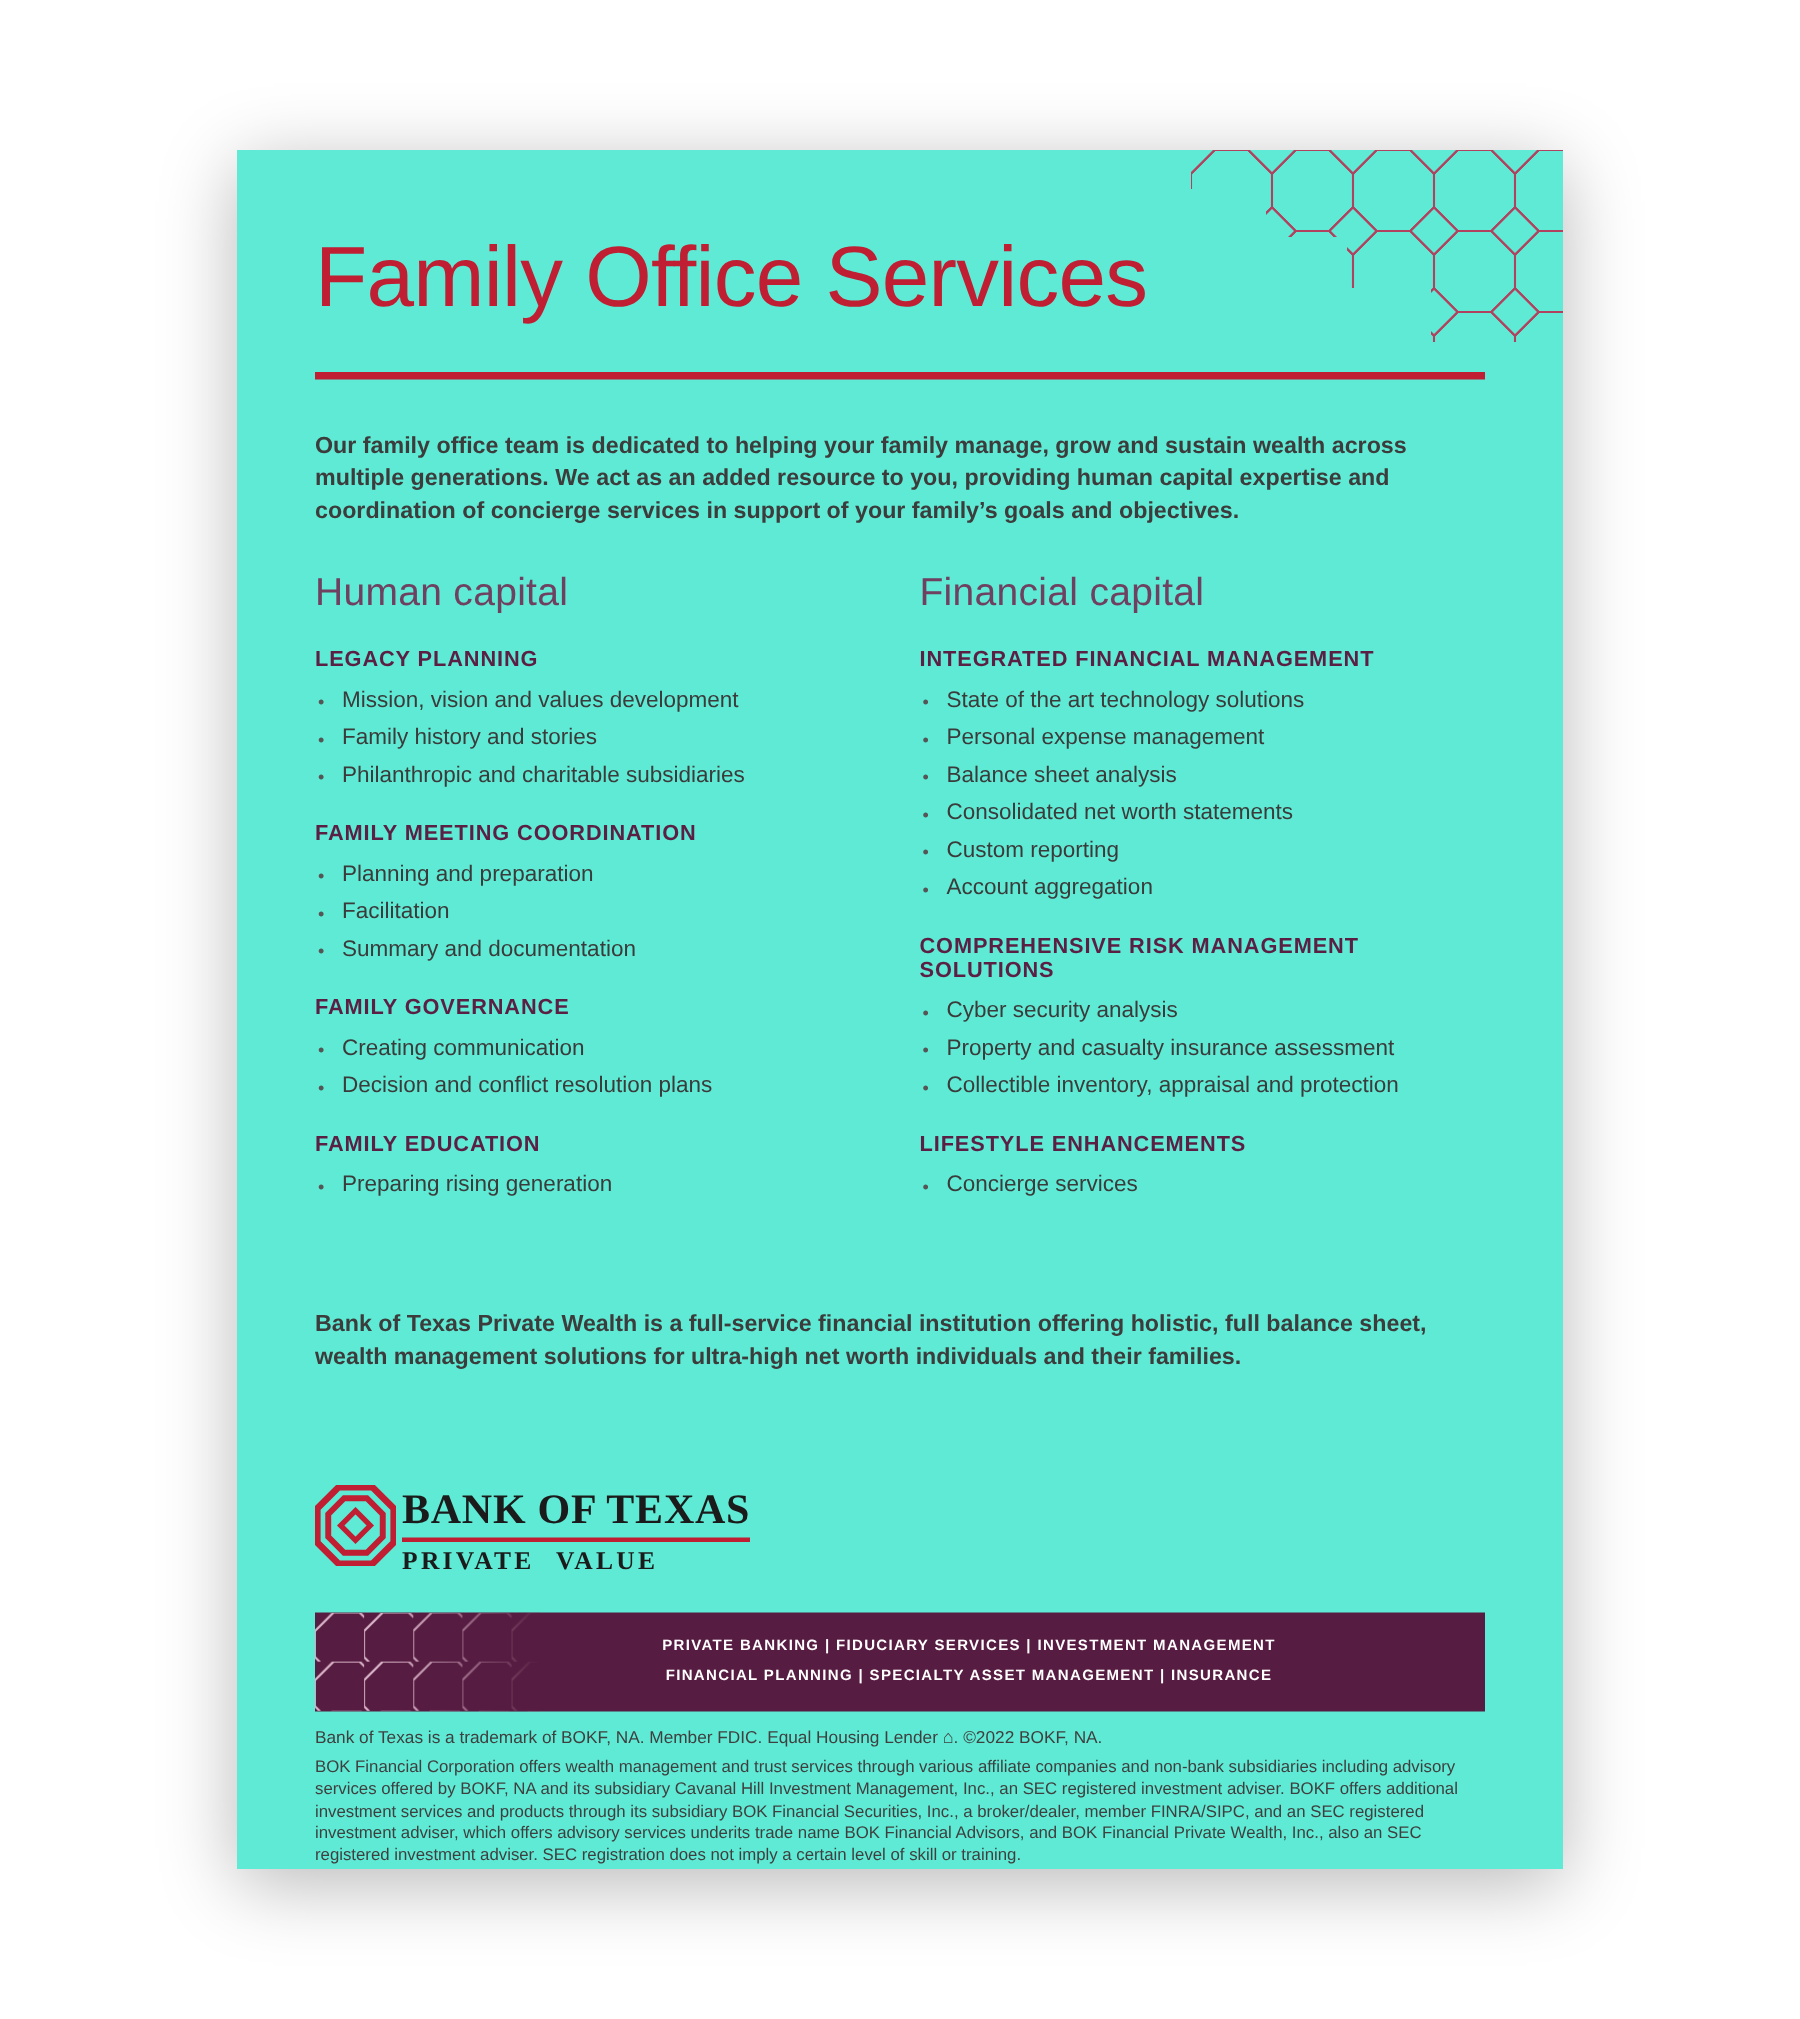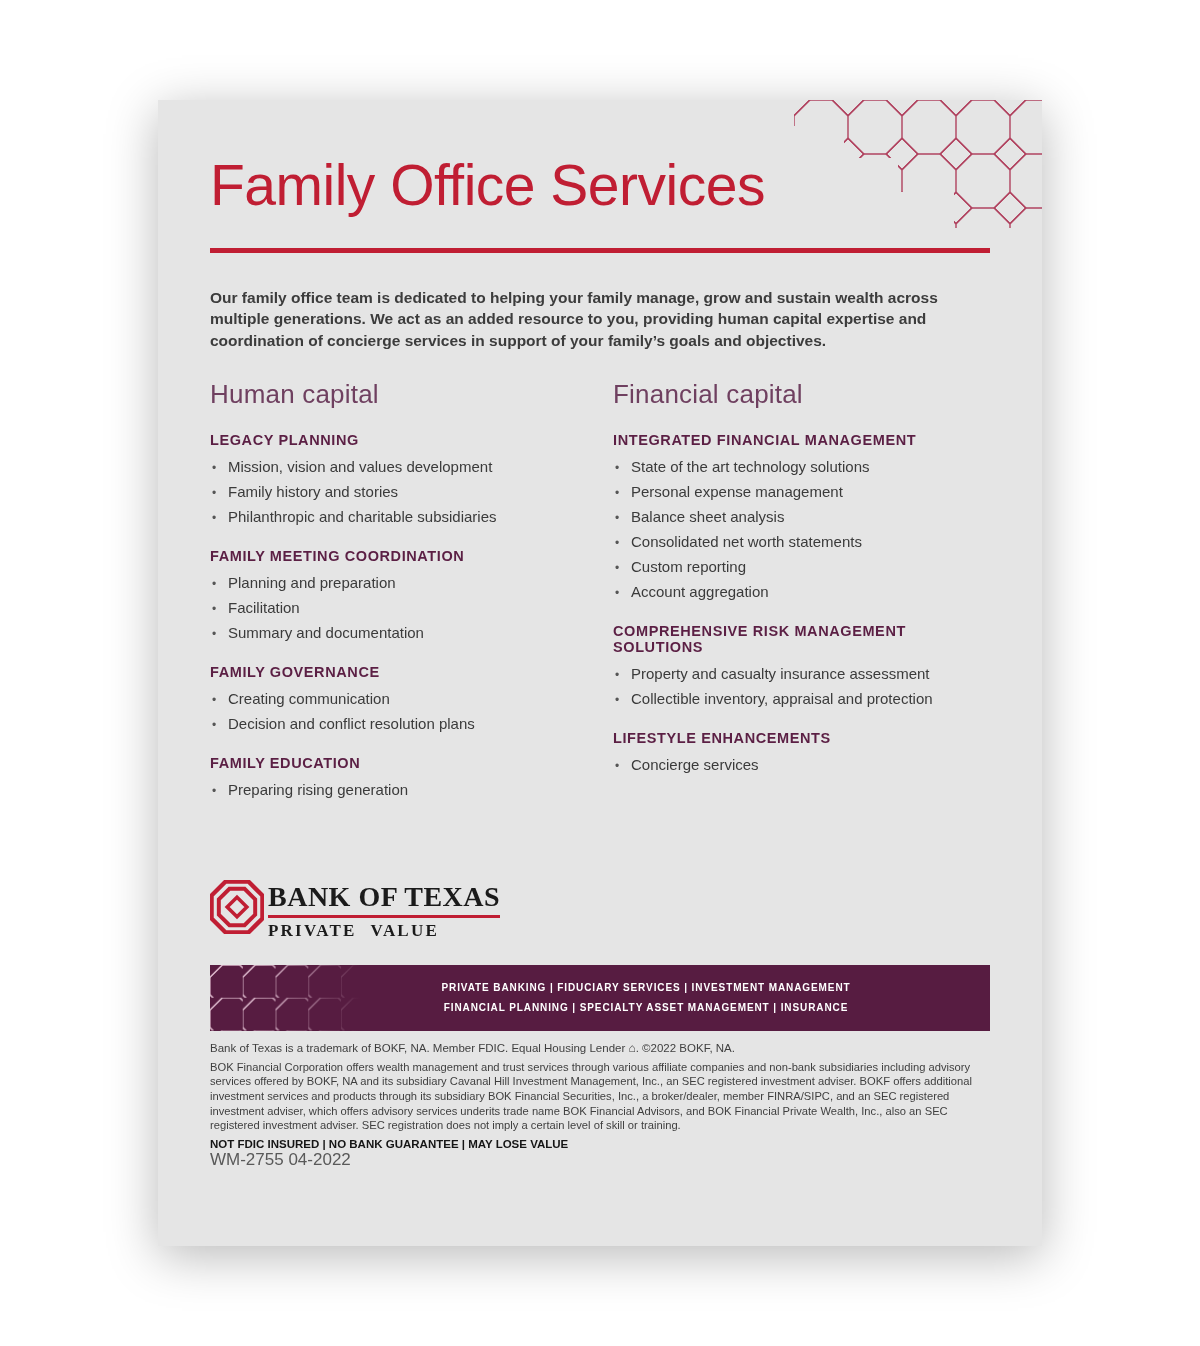--- a/index.html
+++ b/index.html
@@ -3,21 +3,21 @@
 <meta charset="utf-8">
 <style>
   * { box-sizing: border-box; margin: 0; padding: 0; }
   html, body { width: 1200px; height: 1346px; background: #ffffff; }
   body { font-family: "Liberation Sans", sans-serif; position: relative; }
 
   .page {
     position: absolute;
     left: 158px; top: 100px;
     width: 884px; height: 1146px;
-    background: #e5e5e5;
+    background: #5eead4;
     box-shadow: 0 10px 48px rgba(0,0,0,0.28);
     overflow: hidden;
   }
   .content { padding: 0 52px; position: relative; }
 
   
   .deco-top {
     position: absolute; top: 0; right: 0;
     width: 248px; height: 128px;
   }
@@ -190,34 +190,36 @@
             <li>Balance sheet analysis</li>
             <li>Consolidated net worth statements</li>
             <li>Custom reporting</li>
             <li>Account aggregation</li>
           </ul>
         </div>
 
         <div class="section">
           <h3 class="section-title">COMPREHENSIVE RISK MANAGEMENT SOLUTIONS</h3>
           <ul>
+            <li>Cyber security analysis</li>
             <li>Property and casualty insurance assessment</li>
             <li>Collectible inventory, appraisal and protection</li>
           </ul>
         </div>
 
         <div class="section">
           <h3 class="section-title">LIFESTYLE ENHANCEMENTS</h3>
           <ul>
             <li>Concierge services</li>
           </ul>
         </div>
       </div>
     </div>
 
+    <p class="statement">Bank of Texas Private Wealth is a full-service financial institution offering holistic, full balance sheet, wealth management solutions for ultra-high net worth individuals and their families.</p>
 
     <div class="logo">
       <div class="logo-mark">
         <svg width="54" height="54" viewBox="0 0 52 52">
           <g fill="none" stroke="#C01E33">
             <path d="M15,1.5 L37,1.5 L50.5,15 L50.5,37 L37,50.5 L15,50.5 L1.5,37 L1.5,15 Z" stroke-width="4.2"></path>
             <path d="M18.7,8.5 L33.3,8.5 L43.5,18.7 L43.5,33.3 L33.3,43.5 L18.7,43.5 L8.5,33.3 L8.5,18.7 Z" stroke-width="3.8"></path>
             <path d="M26,16.5 L35.5,26 L26,35.5 L16.5,26 Z" stroke-width="3.4"></path>
           </g>
         </svg>

